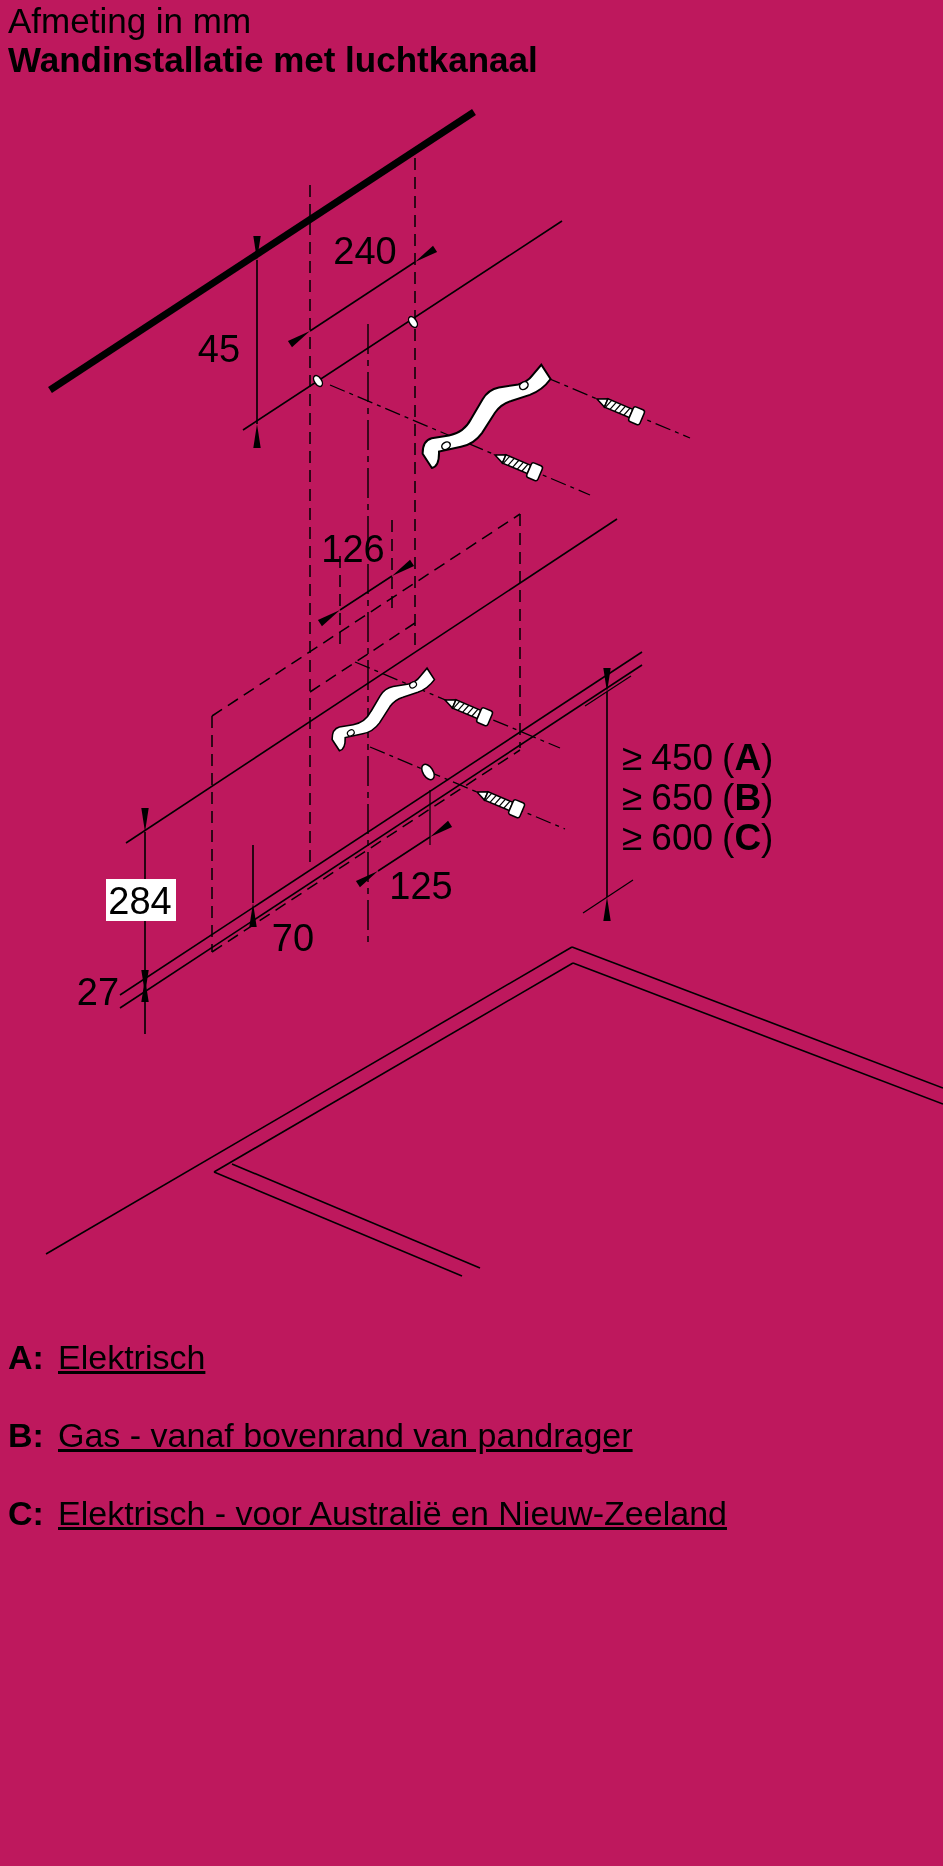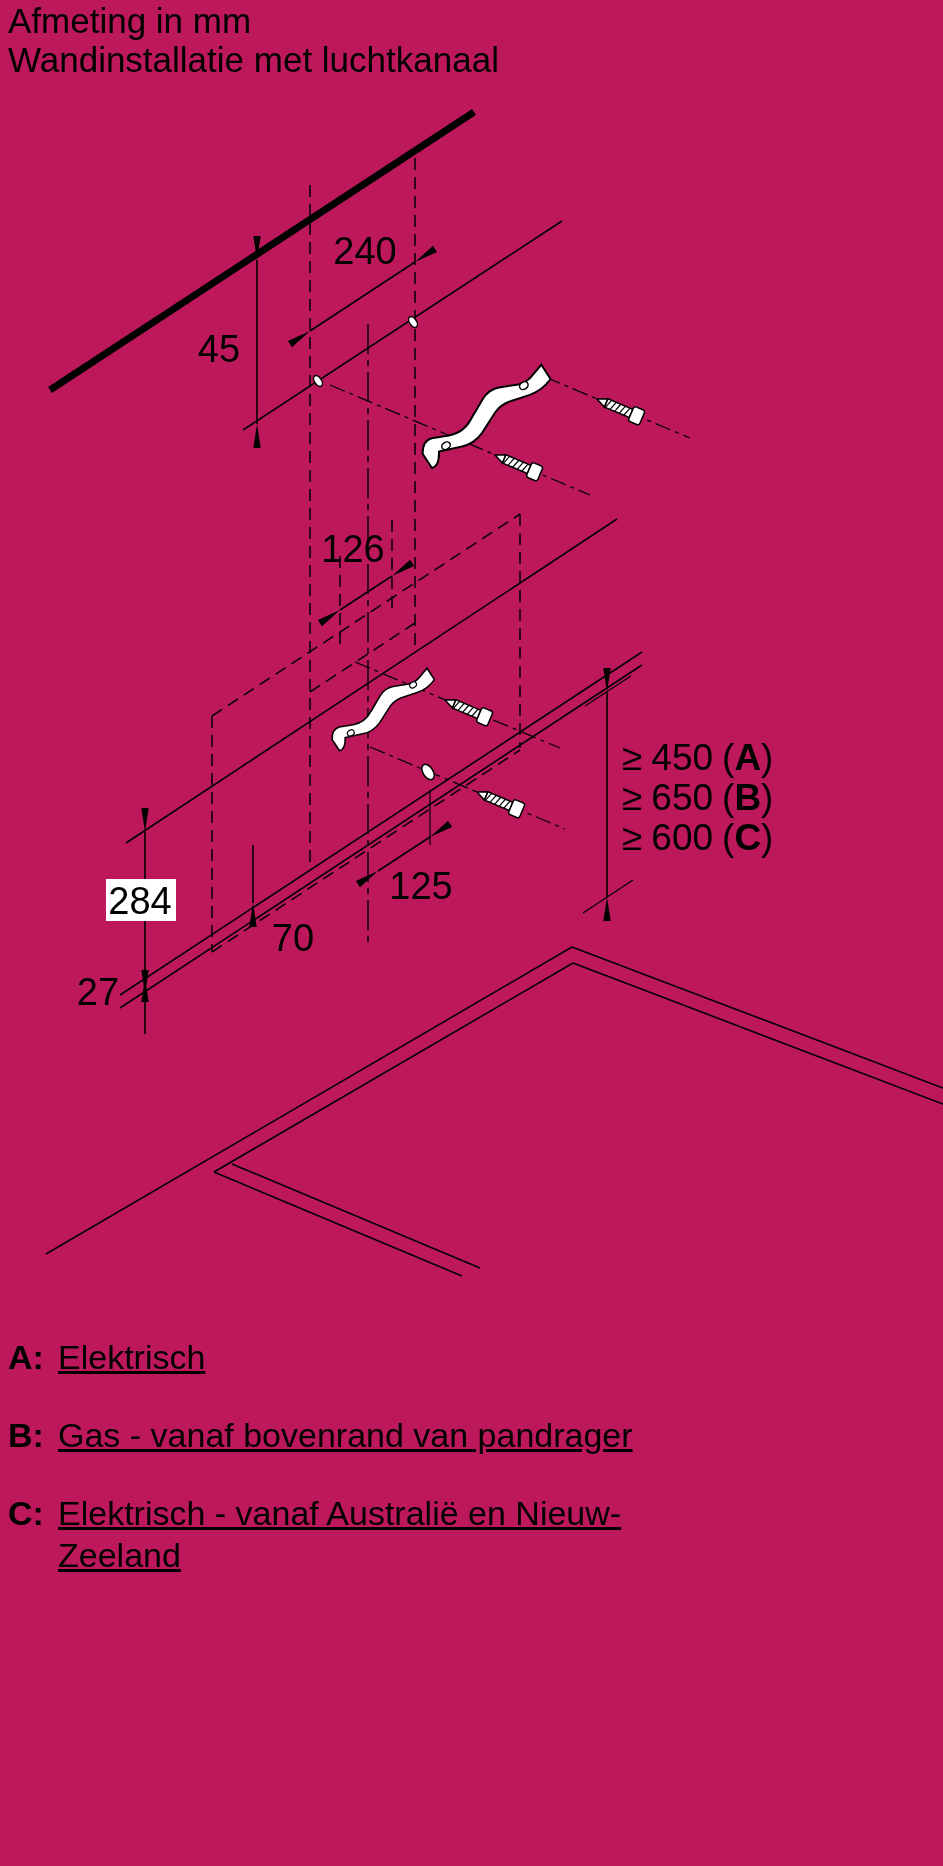--- a/index.html
+++ b/index.html
@@ -6,21 +6,21 @@
   .page {
     position:relative;
     width:943px; height:1866px;
     background:#be185d;
     font-family:"Liberation Sans", sans-serif;
     color:#000;
     overflow:hidden;
   }
   .hdr { position:absolute; left:8px; top:2px; }
   .subtitle { font-size:35px; line-height:38px; font-weight:400; }
-  .title    { font-size:35px; line-height:40px; font-weight:400; }
+  .title    { font-size:35px; line-height:40px; font-weight:700; }
 
   .diagram { position:absolute; left:0; top:0; width:943px; height:1866px; }
 
   
   .ln      { stroke:#000; stroke-width:1.6; fill:none; }
   .ln-thin { stroke:#000; stroke-width:1.2; fill:none; }
   .thick   { stroke:#000; stroke-width:7;   fill:none; }
   .dash    { stroke:#000; stroke-width:1.5; fill:none; stroke-dasharray:12 7; }
   .cl      { stroke:#000; stroke-width:1.3; fill:none; stroke-dasharray:16 5 4 5; }
   .cline   { stroke:#000; stroke-width:1.4; fill:none; stroke-dasharray:30 6 6 6; }
@@ -189,17 +189,17 @@
     <div class="lrow">
       <span class="lkey">A:</span>
       <span class="ltext">Elektrisch</span>
     </div>
     <div class="lrow">
       <span class="lkey">B:</span>
       <span class="ltext">Gas - vanaf bovenrand van pandrager</span>
     </div>
     <div class="lrow">
       <span class="lkey">C:</span>
-      <span class="ltext">Elektrisch - vanaf Australië en Nieuw-Zeeland</span>
+      <span class="ltext">Elektrisch - voor Australië en Nieuw-Zeeland</span>
     </div>
   </div>
 
 </div>
 
 </body></html>

